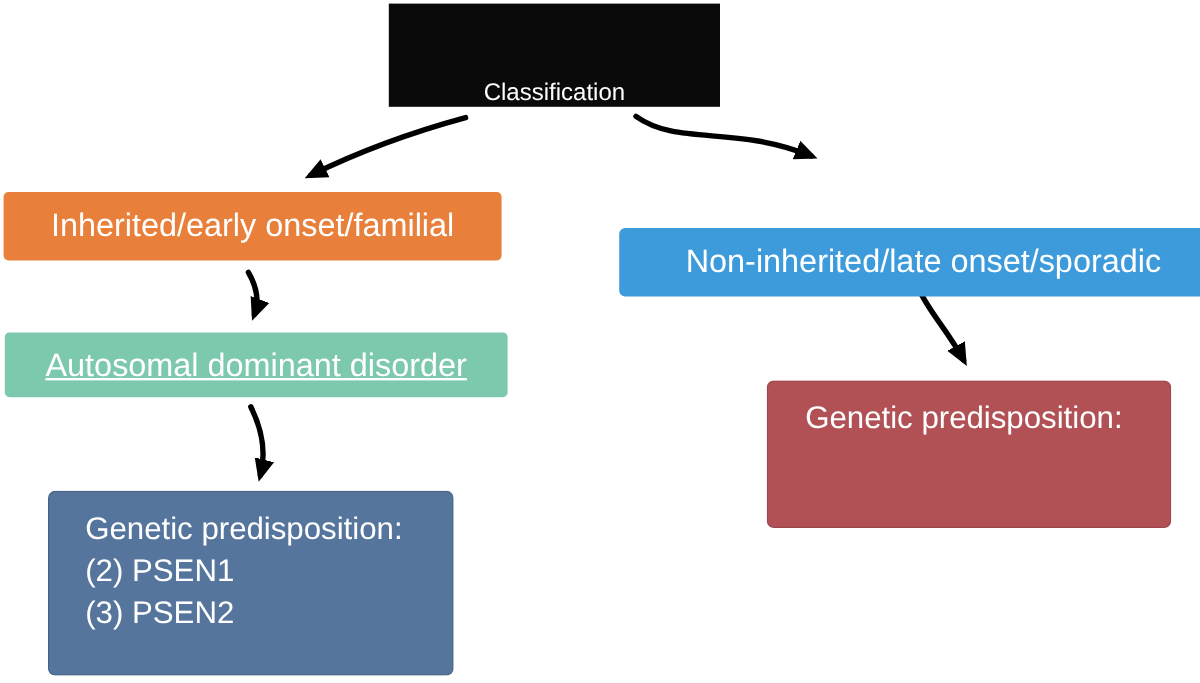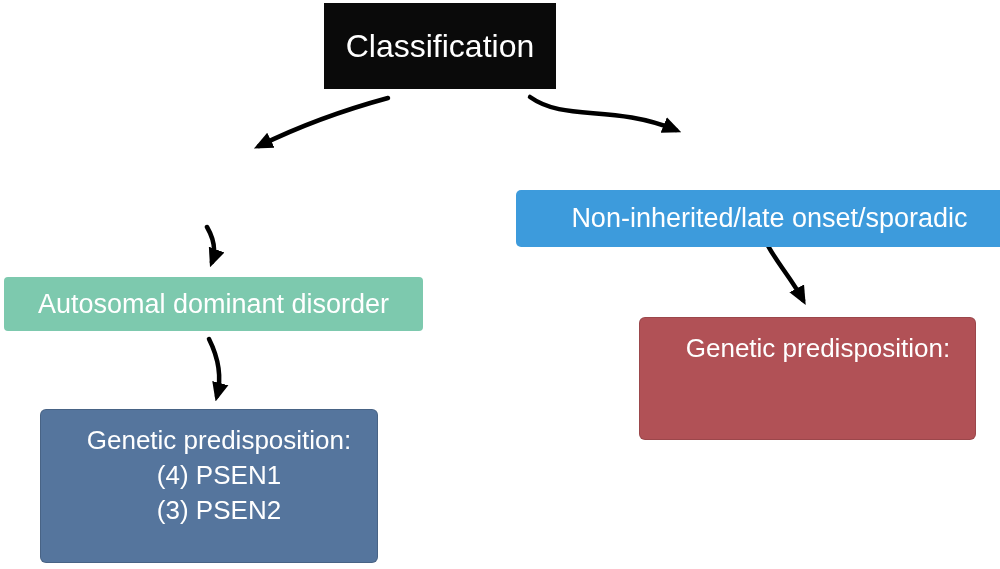--- a/index.html
+++ b/index.html
@@ -23,43 +23,45 @@
     position: absolute;
     color: #ffffff;
     z-index: 2;
     display: flex;
     align-items: center;
     justify-content: center;
     text-align: center;
     line-height: 1.2;
   }
   .node-classification {
-    left: 324px; top: 3px; width: 232px; height: 86px;
-    font-size: 32px;
+    left: 324px; top: 3px; width: 276px; height: 86px;
+    font-size: 20px;
     border-radius: 0;
+    align-items: flex-end;
   }
   .node-inherited {
     left: 3px; top: 160px; width: 415px; height: 57px;
     font-size: 27px;
     border-radius: 4px;
   }
   .node-autosomal {
     left: 4px; top: 277px; width: 419px; height: 54px;
     font-size: 27px;
     border-radius: 4px;
+    text-decoration: underline;
   }
   .node-noninherited {
     left: 516px; top: 144px; width: 507px; height: 57px;
     font-size: 27px;
     border-radius: 5px;
     margin-top: 46px;
   }
   .node-multiline {
     display: block;
-    text-align: center;
+    text-align: left;
     font-size: 26px;
   }
   .node-genetic-familial {
     left: 40px; top: 409px; width: 338px; height: 154px;
     padding: 13px 10px 0 30px;
     line-height: 35px;
     border-radius: 6px;
     border: 1px solid rgba(0,0,0,0.15);
   }
   .node-genetic-sporadic {
@@ -87,28 +89,31 @@
       <path d="M 207 227 Q 218 246 212 262" marker-end="url(#ah)"></path>
       <path d="M 209 339 Q 224 369 217 396" marker-end="url(#ah)"></path>
       <path d="M 762 209 C 755 243, 783 263, 803 300" marker-end="url(#ah)"></path>
     </g>
   </svg>
 
   <div class="node node-classification" style="background-color: rgb(10, 10, 10);">
     <span>Classification</span>
   </div>
 
+  <div class="node node-inherited" style="background-color: rgb(232, 128, 59);">
+    <span>Inherited/early onset/familial</span>
+  </div>
 
   <div class="node node-autosomal" style="background-color: rgb(125, 201, 174);">
     <span>Autosomal dominant disorder</span>
   </div>
 
   <div class="node node-multiline node-genetic-familial" style="background-color: rgb(85, 117, 157);">
     <div>Genetic predisposition:</div>
-    <div>(4) PSEN1</div>
+    <div>(2) PSEN1</div>
     <div>(3) PSEN2</div>
   </div>
 
   <div class="node node-noninherited" style="background-color: rgb(61, 155, 220);">
     <span>Non-inherited/late onset/sporadic</span>
   </div>
 
   <div class="node node-multiline node-genetic-sporadic" style="background-color: rgb(177, 81, 86);">
     <div>Genetic predisposition:</div>
   </div>

